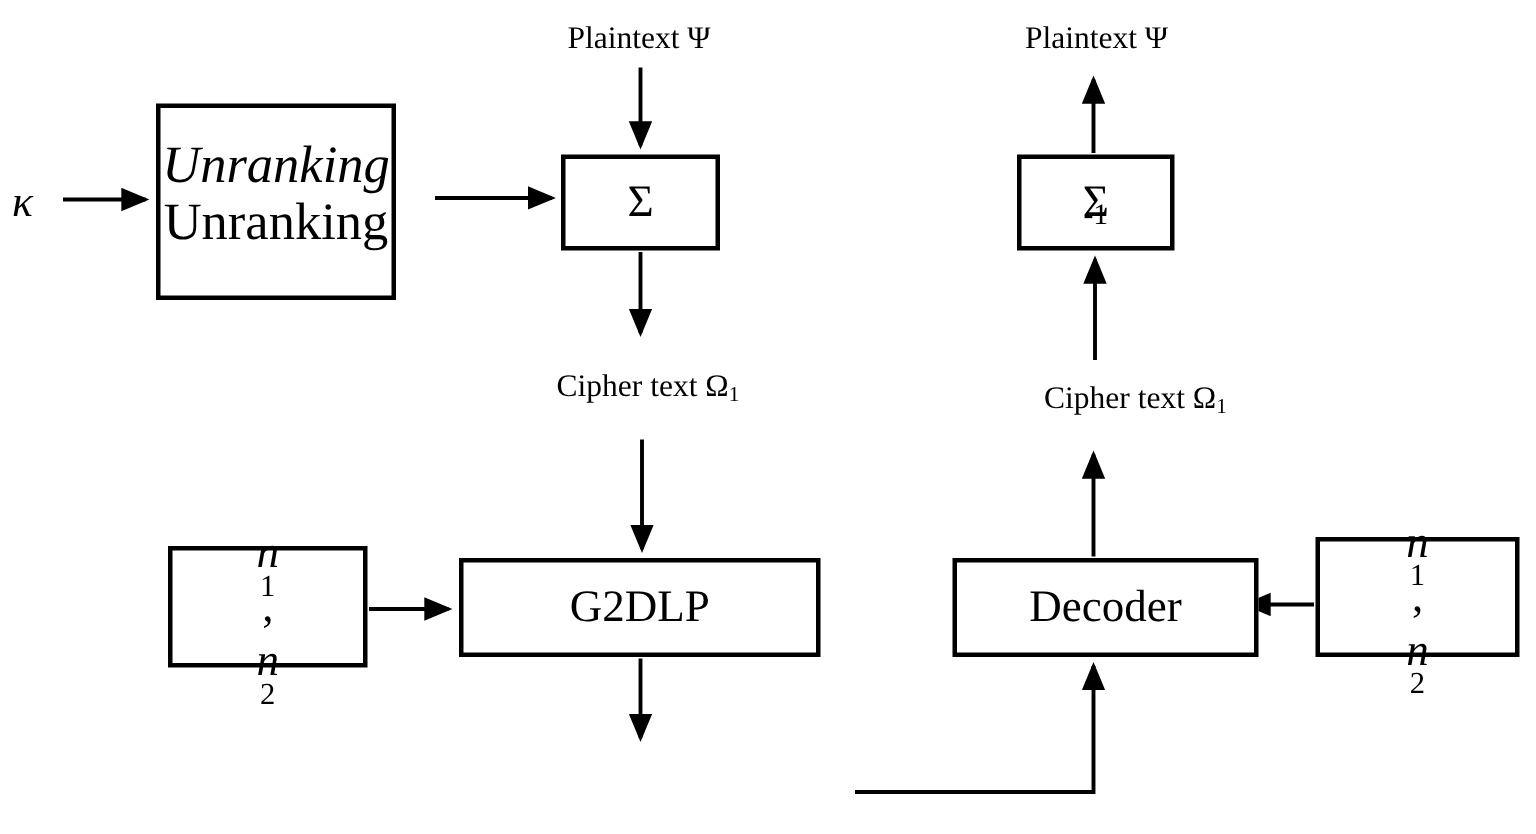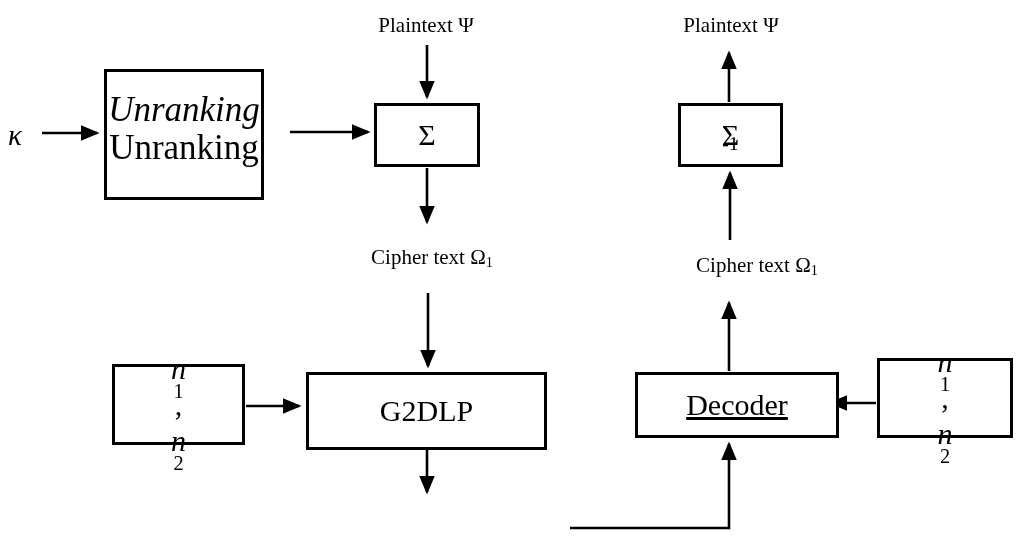--- a/index.html
+++ b/index.html
@@ -59,22 +59,22 @@
     font-size: 66%;
     vertical-align: baseline;
     position: relative;
     top: -0.5em;
     line-height: 0;
   }
   .box-unranking { left: 104px; top: 69px;  width: 160px; height: 131px; padding-bottom: 12px; font-size: 35px; line-height: 38px; }
   .box-sigma     { left: 374px; top: 103px; width: 106px; height: 64px; }
   .box-sigma-inv { left: 678px; top: 103px; width: 105px; height: 64px; }
   .box-n-left    { left: 112px; top: 364px; width: 133px; height: 81px; }
-  .box-g2dlp     { left: 306px; top: 372px; width: 241px; height: 78px; }
-  .box-decoder   { left: 635px; top: 372px; width: 204px; height: 66px; text-decoration: underline; }
+  .box-g2dlp     { left: 306px; top: 372px; width: 241px; height: 66px; }
+  .box-decoder   { left: 635px; top: 372px; width: 204px; height: 66px; }
   .box-n-right   { left: 877px; top: 358px; width: 136px; height: 80px; }
 </style>
 </head>
 <body>
 
 <div class="stage">
 
   <svg class="arrows" viewBox="0 0 1024 556" xmlns="http://www.w3.org/2000/svg">
     <defs>
       <marker id="ah" markerWidth="7.5" markerHeight="6.5" refX="6.2" refY="3" orient="auto">

